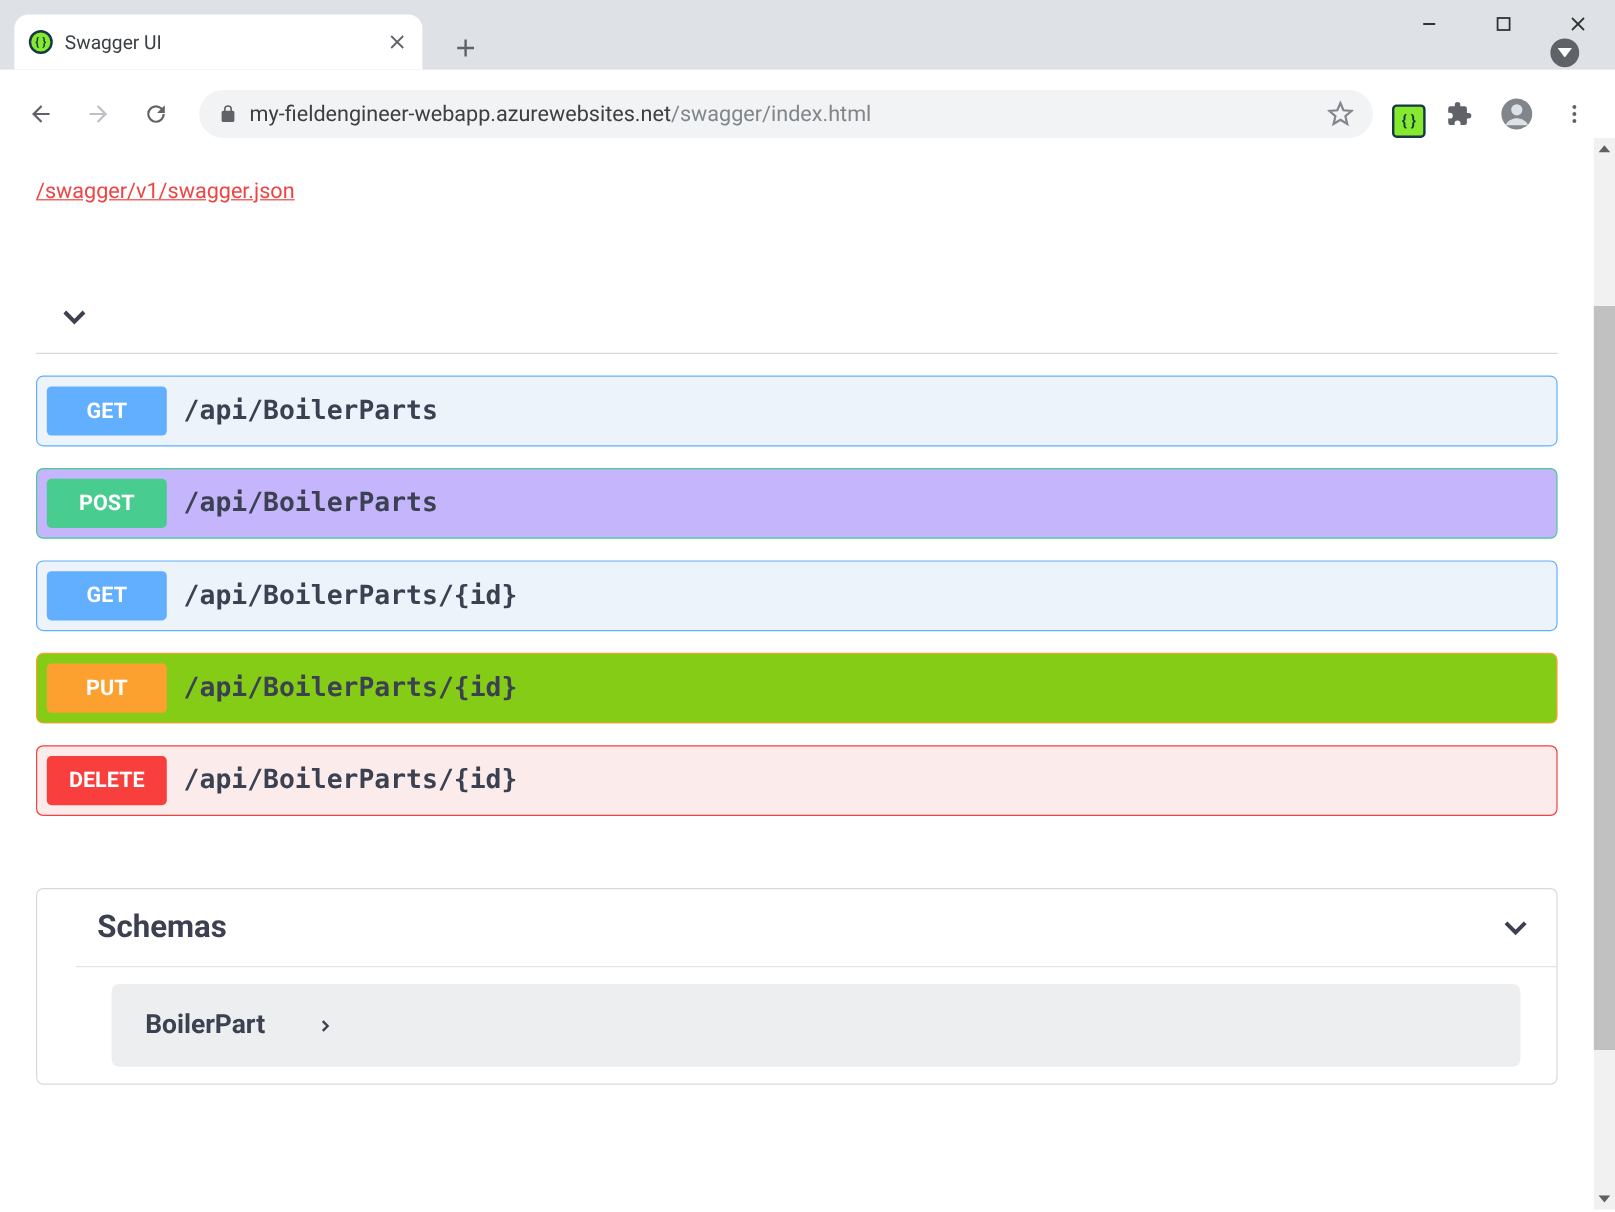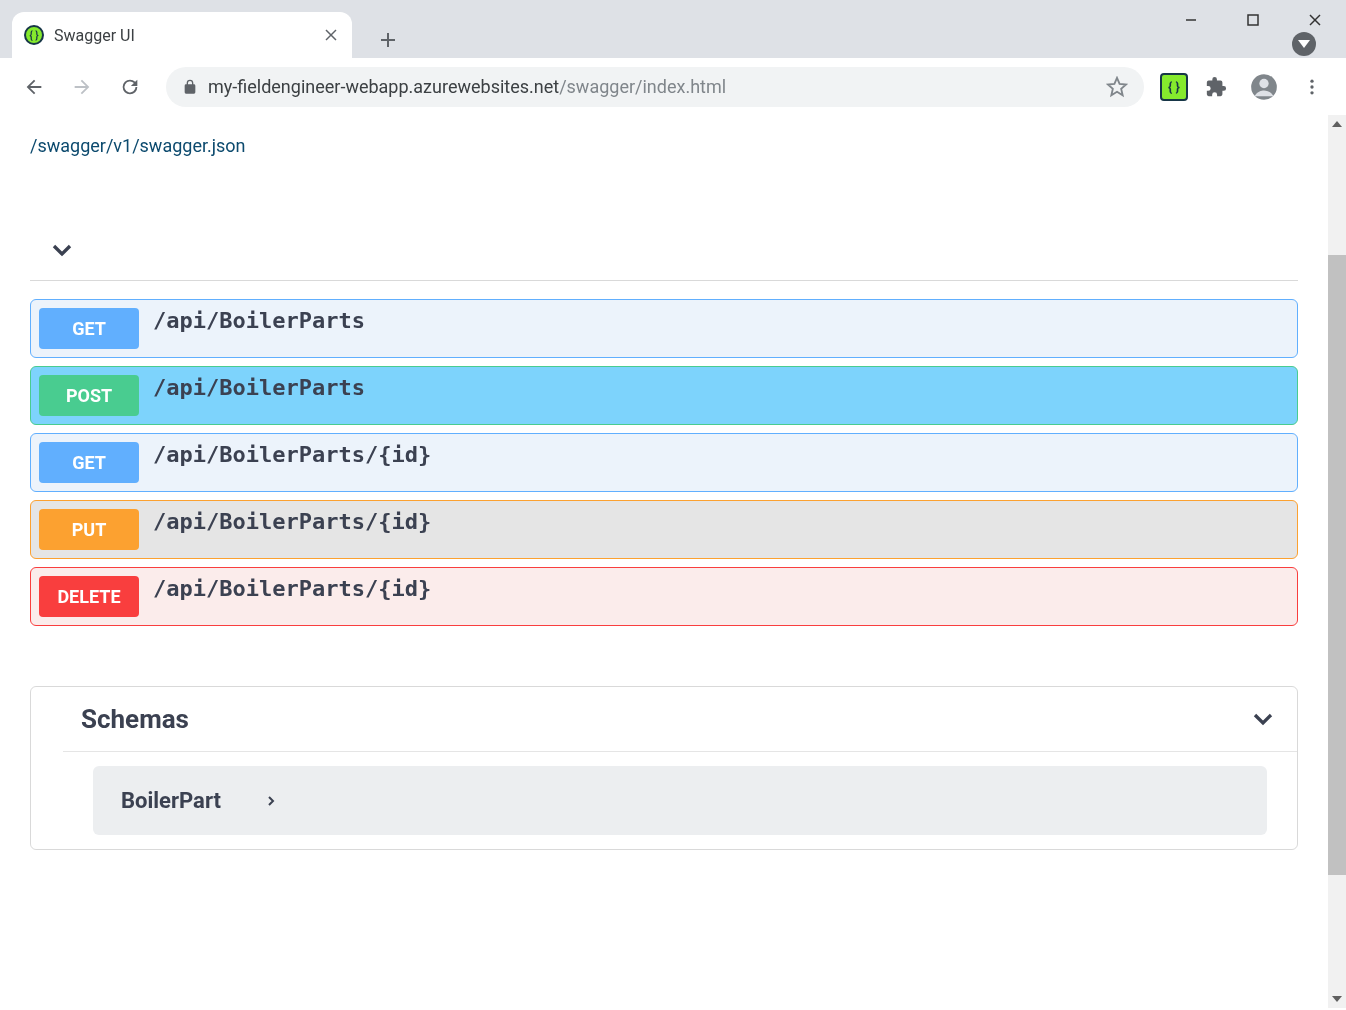--- a/index.html
+++ b/index.html
@@ -65,21 +65,21 @@
   .tab-title { font-size: 16px; color: #3c4043; flex: 1; }
   .tab-close { width: 18px; height: 18px; color: #5f6368; display: flex; align-items:center; justify-content:center; }
   .new-tab { width: 36px; height: 36px; margin-left: 18px; display:flex; align-items:center; justify-content:center; color:#5f6368; font-size:22px; }
   .profile-pill { position:absolute; top:32px; right:30px; width:24px; height:24px; border-radius:50%; background:#5f6368; display:flex; align-items:center; justify-content:center;}
   .profile-pill svg { fill:#fff; }
 
   .toolbar {
     background: #fff;
     height: 57px;
     display: flex;
-    align-items: center;
+    align-items: flex-end;
     padding: 0 14px;
     gap: 8px;
   }
   .tb-btn {
     width: 40px; height: 40px;
     display: flex;
     align-items: center;
     justify-content: center;
     color: #5f6368;
     border-radius: 50%;
@@ -161,23 +161,24 @@
     color: #fff;
     font-weight: 700;
     padding: 4px 12px;
     font-size: 17px;
     vertical-align: super;
   }
   .badge-version { background: #7d8492; }
   .badge-oas { background: #89bf04; }
   .json-link {
     display: block;
-    color: #0c4a6e;
+    color: #ef4444;
     font-size: 18px;
-    margin-top: 6px;
+    margin-top: 20px;
+    text-decoration: underline;
   }
 
   .section {
     margin-top: 78px;
   }
   .section-header {
     display: flex;
     align-items: center;
     justify-content: space-between;
     font-size: 34px;
@@ -187,22 +188,23 @@
     border-bottom: 1px solid rgba(0,0,0,0.15);
     margin-bottom: 18px;
     cursor: pointer;
     padding-left: 16px;
   }
   .chevron-large { width: 32px; height: 32px; }
 
   .opblock {
     border: 1px solid;
     border-radius: 6px;
-    margin-bottom: 8px;
-    display: flex;
+    margin-bottom: 18px;
+    display: flex;
+    align-items: center;
     padding: 8px;
     gap: 14px;
     cursor: pointer;
   }
   .opblock .method {
     min-width: 100px;
     text-align: center;
     color: #fff;
     font-weight: 700;
     font-size: 18px;
@@ -210,23 +212,23 @@
     border-radius: 4px;
   }
   .opblock .path {
     font-family: ui-monospace, Menlo, Monaco, Consolas, monospace;
     font-size: 22px;
     font-weight: 700;
     color: #3b4151;
   }
   .opblock-get    { background: #ecf3fb; border-color: #61affe; }
   .opblock-get .method { background: #61affe; }
-  .opblock-post   { background: #7dd3fc; border-color: #49cc90; }
+  .opblock-post   { background: #c4b5fd; border-color: #49cc90; }
   .opblock-post .method { background: #49cc90; }
-  .opblock-put    { background: #e5e5e5; border-color: #fca130; }
+  .opblock-put    { background: #84cc16; border-color: #fca130; }
   .opblock-put .method { background: #fca130; }
   .opblock-delete { background: #fbeceb; border-color: #f93e3e; }
   .opblock-delete .method { background: #f93e3e; }
 
   .schemas {
     margin-top: 60px;
     border: 1px solid rgba(0,0,0,0.15);
     border-radius: 6px;
     padding-left: 32px;
   }

